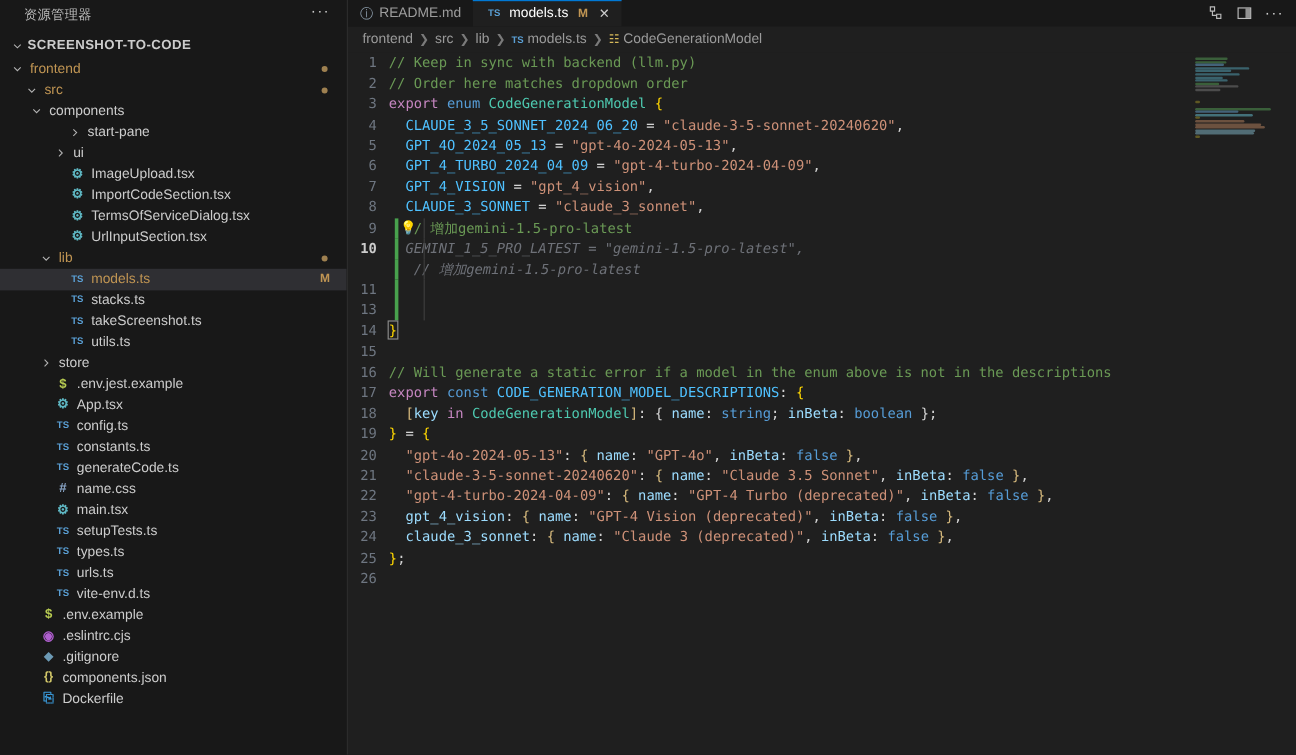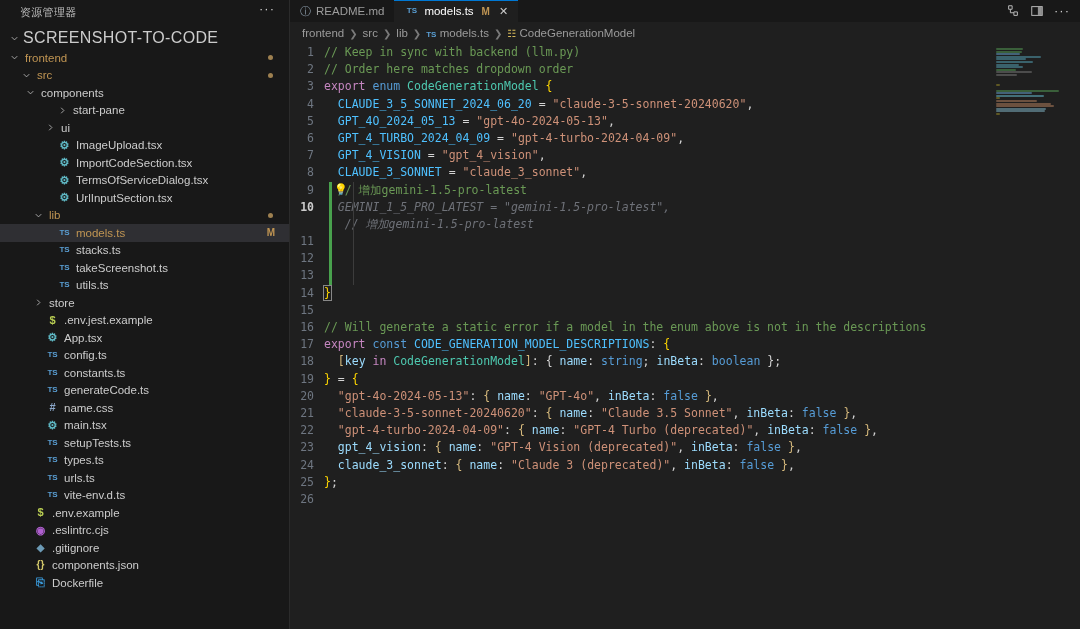--- a/index.html
+++ b/index.html
@@ -31,21 +31,21 @@
     font-size: 11px; color: #bbbbbb; letter-spacing: .3px;
     font-family: "DejaVu Sans", sans-serif;
   }
   .sb-dots { color: #cccccc; font-size: 13px; letter-spacing: 1px; line-height: 8px; }
 
   .sb-root {
     height: 22px; display: flex; align-items: center;
     padding-left: 8px; gap: 2px;
   }
   .sb-root-label {
-    font-size: 16px; font-weight: normal; color: #cccccc; letter-spacing: .35px;
+    font-size: 11px; font-weight: bold; color: #cccccc; letter-spacing: .35px;
   }
   .tree { flex: 1; overflow: hidden; position: relative; }
   .row {
     height: 17.5px; display: flex; align-items: center;
     font-size: 11.5px; color: #cccccc; white-space: nowrap;
     position: relative;
   }
   .row.selected { background: #2f2f33; }
   .row.selected::before {
     content: ""; position: absolute; left: 0; top: 0; bottom: 0;
@@ -457,26 +457,20 @@
             <span class="txt"><span class="c-ghost">  GEMINI_1_5_PRO_LATEST = "gemini-1.5-pro-latest",</span></span>
           </div>
           <div class="cline">
             <span class="lnum"></span>
             <span class="chg-bar"></span>
             <span class="indent-guide"></span>
             <span class="txt"><span class="c-ghost">   // 增加gemini-1.5-pro-latest</span></span>
           </div>
           <div class="cline">
             <span class="lnum">11</span>
-            <span class="chg-bar"></span>
-            <span class="indent-guide"></span>
-            <span class="txt"></span>
-          </div>
-          <div class="cline">
-            <span class="lnum">12</span>
             <span class="chg-bar"></span>
             <span class="indent-guide"></span>
             <span class="txt"></span>
           </div>
           <div class="cline">
             <span class="lnum">13</span>
             <span class="chg-bar"></span>
             <span class="indent-guide"></span>
             <span class="txt"></span>
           </div>

